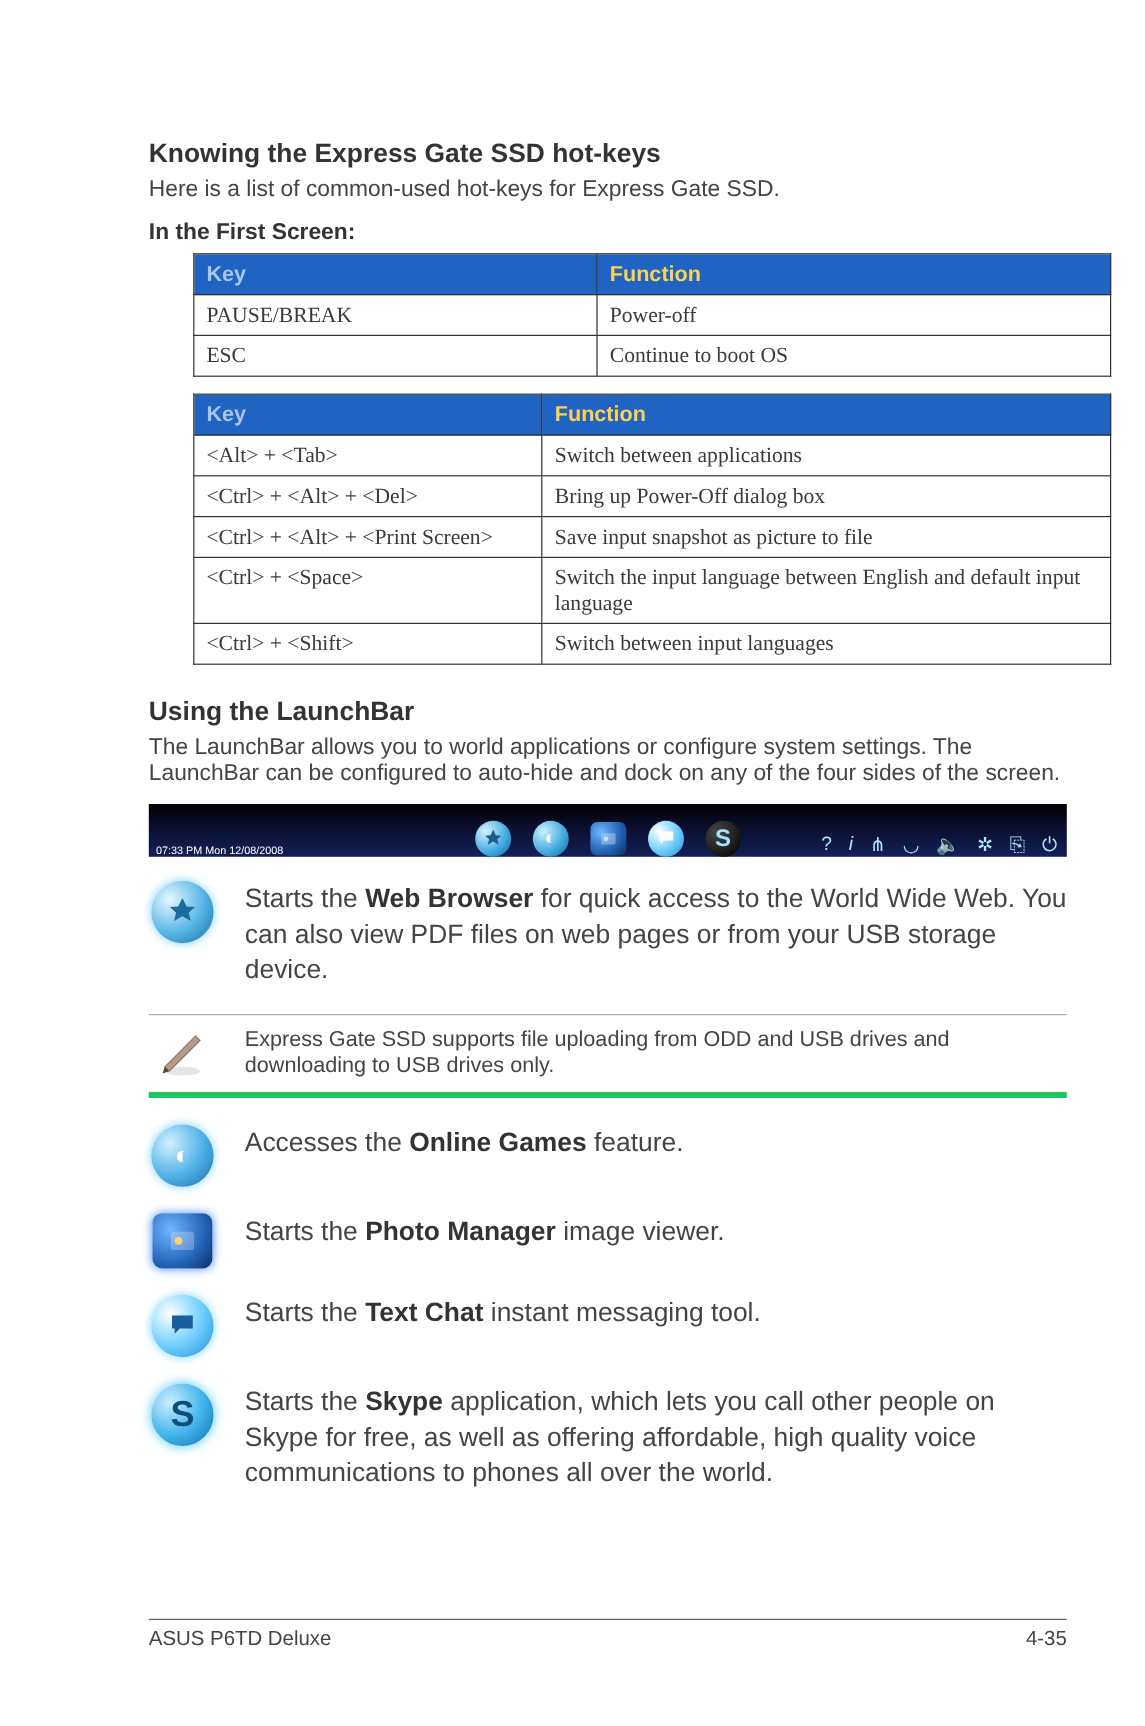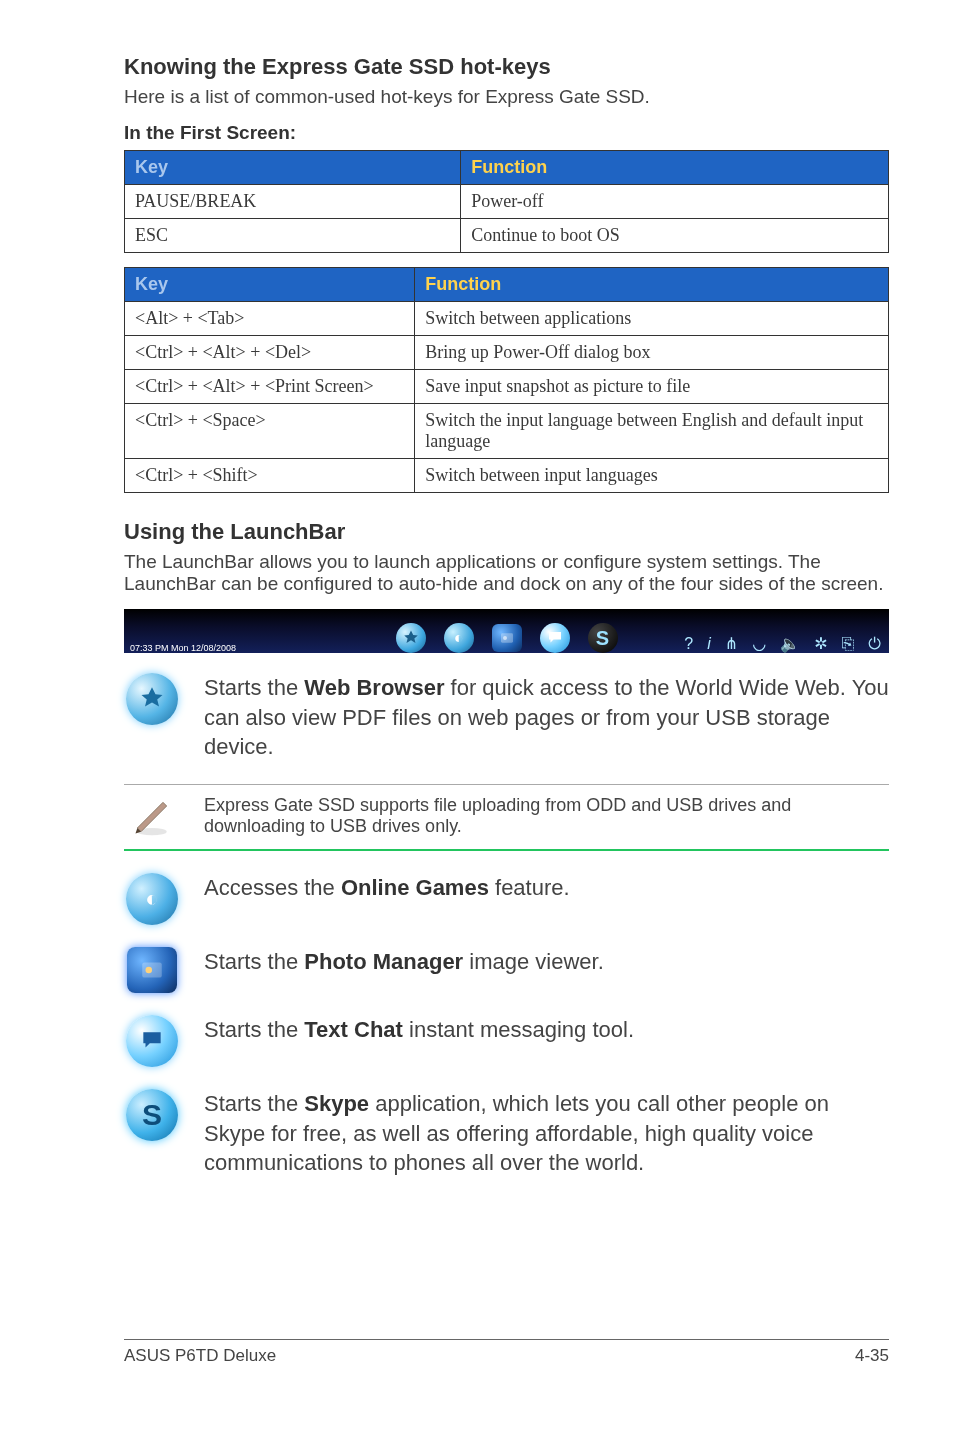--- a/index.html
+++ b/index.html
@@ -6,21 +6,21 @@
   html, body { margin: 0; padding: 0; }
   body {
     width: 954px;
     height: 1438px;
     font-family: Arial, Helvetica, sans-serif;
     color: #3a3a3a;
     background: #fff;
     position: relative;
   }
   .page {
-    padding: 54px 65px 0 124px;
+    padding: 115px 65px 0 124px;
   }
   h2 {
     font-size: 22px;
     font-weight: bold;
     margin: 0 0 6px 0;
     color: #333;
   }
   p.lead {
     font-size: 19px;
     margin: 0 0 14px 0;
@@ -29,20 +29,21 @@
   h3.sub {
     font-size: 19px;
     font-weight: bold;
     margin: 0 0 6px 0;
     color: #333;
   }
   table {
     border-collapse: collapse;
     width: 100%;
     margin-bottom: 14px;
+    margin-left: 37px;
   }
   th {
     background: #1f64c3;
     color: #fff;
     text-align: left;
     padding: 6px 10px;
     font-size: 18px;
     border: 1px solid #333;
   }
   th:first-child { color: #a9c7ed; font-weight: bold; }
@@ -121,34 +122,34 @@
   }
   .entry-text {
     flex: 1;
     font-size: 22px;
     line-height: 1.35;
     color: #444;
   }
   .entry-text b { font-weight: bold; color:#333; }
   .note-box {
     border-top: 1px solid #aaa;
-    border-bottom: 2px solid #22c55e;
+    border-bottom: 5px solid #22c55e;
     padding: 10px 0;
     margin-top: 4px;
     display:flex;
     gap:24px;
   }
   .note-icon {
     width:56px;flex:0 0 56px;display:flex;justify-content:center;align-items:flex-start;
   }
   .note-text { font-size:18px; color:#444; }
 
   .footer {
     position: absolute;
-    bottom: 72px;
+    bottom: 62px;
     left: 124px;
     right: 65px;
     border-top: 1px solid #666;
     padding-top: 6px;
     display: flex;
     justify-content: space-between;
     font-size: 17px;
     color: #444;
   }
 </style>
@@ -201,21 +202,21 @@
           <td>Switch the input language between English and default input language</td>
         </tr>
     <tr>
           <td>&lt;Ctrl&gt; + &lt;Shift&gt;</td>
           <td>Switch between input languages</td>
         </tr>
   </tbody>
     </table>
 
   <h2 style="margin-top:26px">Using the LaunchBar</h2>
-  <p class="lead">The LaunchBar allows you to launch applications or configure system settings. The LaunchBar can be configured to auto-hide and dock on any of the four sides of the screen.</p>
+  <p class="lead">The LaunchBar allows you to world applications or configure system settings. The LaunchBar can be configured to auto-hide and dock on any of the four sides of the screen.</p>
 
   <div class="launchbar-img">
     <span class="lb-time">07:33  PM Mon 12/08/2008</span>
     <div class="lb-center">
       <div class="lb-ico ico-web">
           <svg width="18" height="18" viewBox="0 0 24 24">
             <path fill="#1a5e8a" d="M12 2l3 6 6 .5-4.5 4 1.5 6-6-3.5L6 18.5 7.5 12.5 3 8.5l6-.5z"></path>
           </svg>
         </div>
       <div class="lb-ico ico-games">◐</div>

